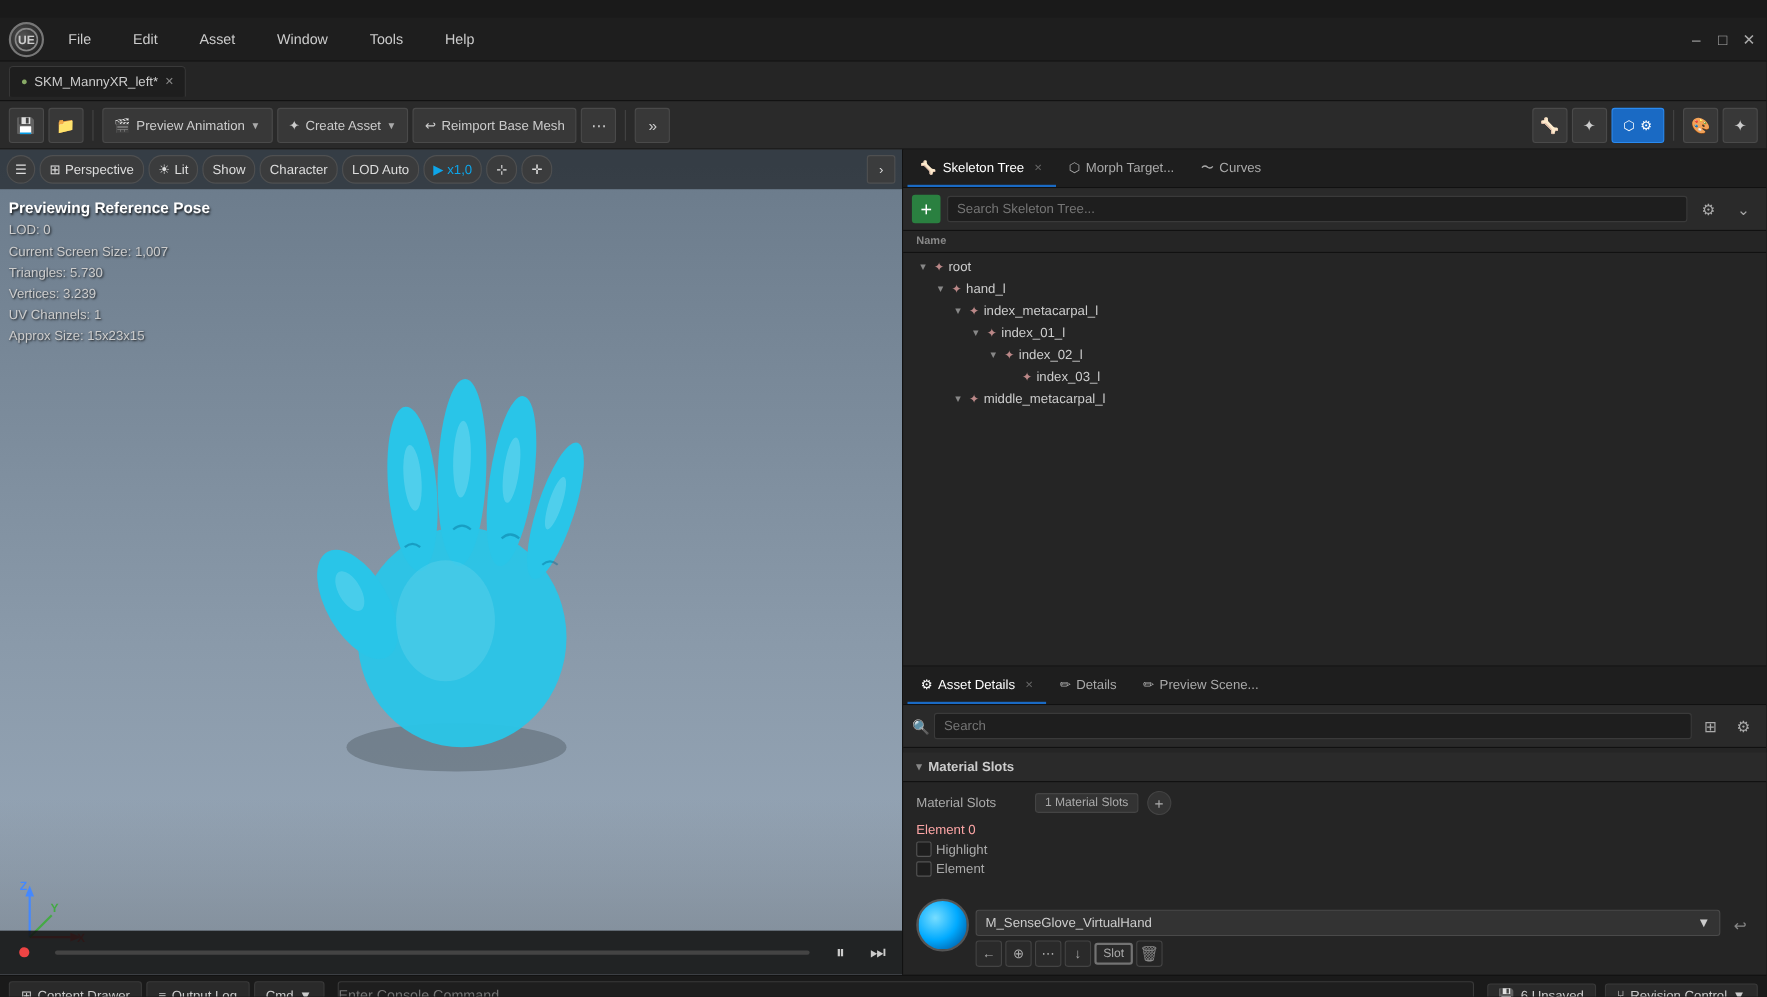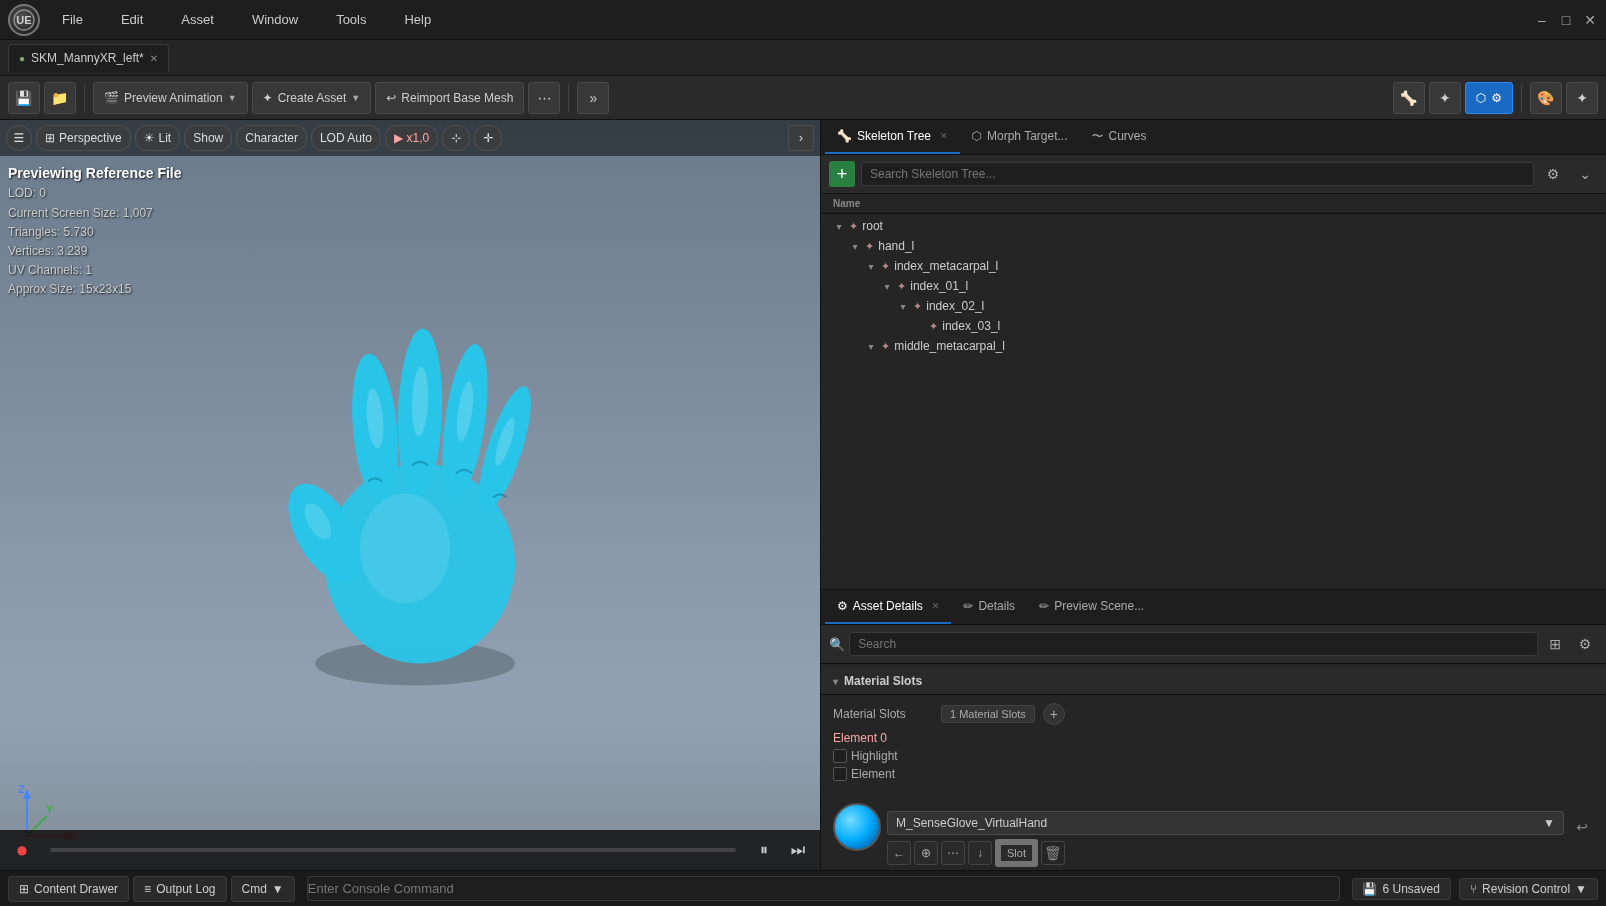--- a/index.html
+++ b/index.html
@@ -14,20 +14,21 @@
     }
 
     
     #title-bar {
       display: flex;
       align-items: center;
       background: #1e1e1e;
       height: 40px;
       padding: 0 8px;
       border-bottom: 1px solid #111;
+      margin-top: 16px;
     }
     #ue-logo {
       width: 32px;
       height: 32px;
       border-radius: 50%;
       background: radial-gradient(circle at 40% 40%, #555, #111);
       border: 2px solid #777;
       display: flex; align-items: center; justify-content: center;
       margin-right: 12px;
       font-weight: bold; color: #ccc; font-size: 11px;
@@ -159,21 +160,21 @@
       background: rgba(60,60,60,0.85);
       border: 1px solid rgba(100,100,100,0.5);
       border-radius: 50%;
       display: flex; align-items: center; justify-content: center;
       cursor: pointer;
       font-size: 12px; color: #ddd;
     }
     .vp-play-btn {
       background: rgba(60,60,60,0.85);
       border: 1px solid rgba(100,100,100,0.5);
-      color: #fca5a5;
+      color: #0ea5e9;
       padding: 3px 8px;
       border-radius: 12px;
       cursor: pointer;
       font-size: 12px;
       height: 26px;
       display: flex; align-items: center; gap: 3px;
     }
     .vp-spacer { flex: 1; }
     .vp-chevron {
       width: 26px; height: 26px;
@@ -464,21 +465,21 @@
       width: 24px; height: 24px;
       background: #2a2a2a;
       border: 1px solid #444;
       border-radius: 3px;
       color: #aaa;
       display: flex; align-items: center; justify-content: center;
       cursor: pointer; font-size: 12px;
     }
     .slot-label {
       background: #2a2a2a;
-      border: 6px solid #737373;
+      border: 2px solid #737373;
       border-radius: 3px;
       padding: 2px 6px;
       font-size: 11px;
       color: #aaa;
     }
     .delete-btn {
       width: 24px; height: 24px;
       background: none;
       border: 1px solid #444;
       border-radius: 3px;
@@ -665,21 +666,21 @@
       <div class="vp-play-btn">
         <span>▶ x1,0</span>
       </div>
       <div class="vp-btn">⊹</div>
       <div class="vp-btn">✛</div>
       <div class="vp-spacer"></div>
       <div class="vp-chevron">›</div>
     </div>
 
     <div id="viewport-info">
-      <div class="pose-title">Previewing Reference File</div>
+      <div class="pose-title">Previewing Reference Pose</div>
       <div>LOD: 0</div>
       <div>Current Screen Size: 1,007</div>
       <div>Triangles: 5.730</div>
       <div>Vertices: 3.239</div>
       <div>UV Channels: 1</div>
       <div>Approx Size: 15x23x15</div>
     </div>
 
     <div id="hand-container">
       <svg width="380" height="420" viewBox="0 0 380 420">

